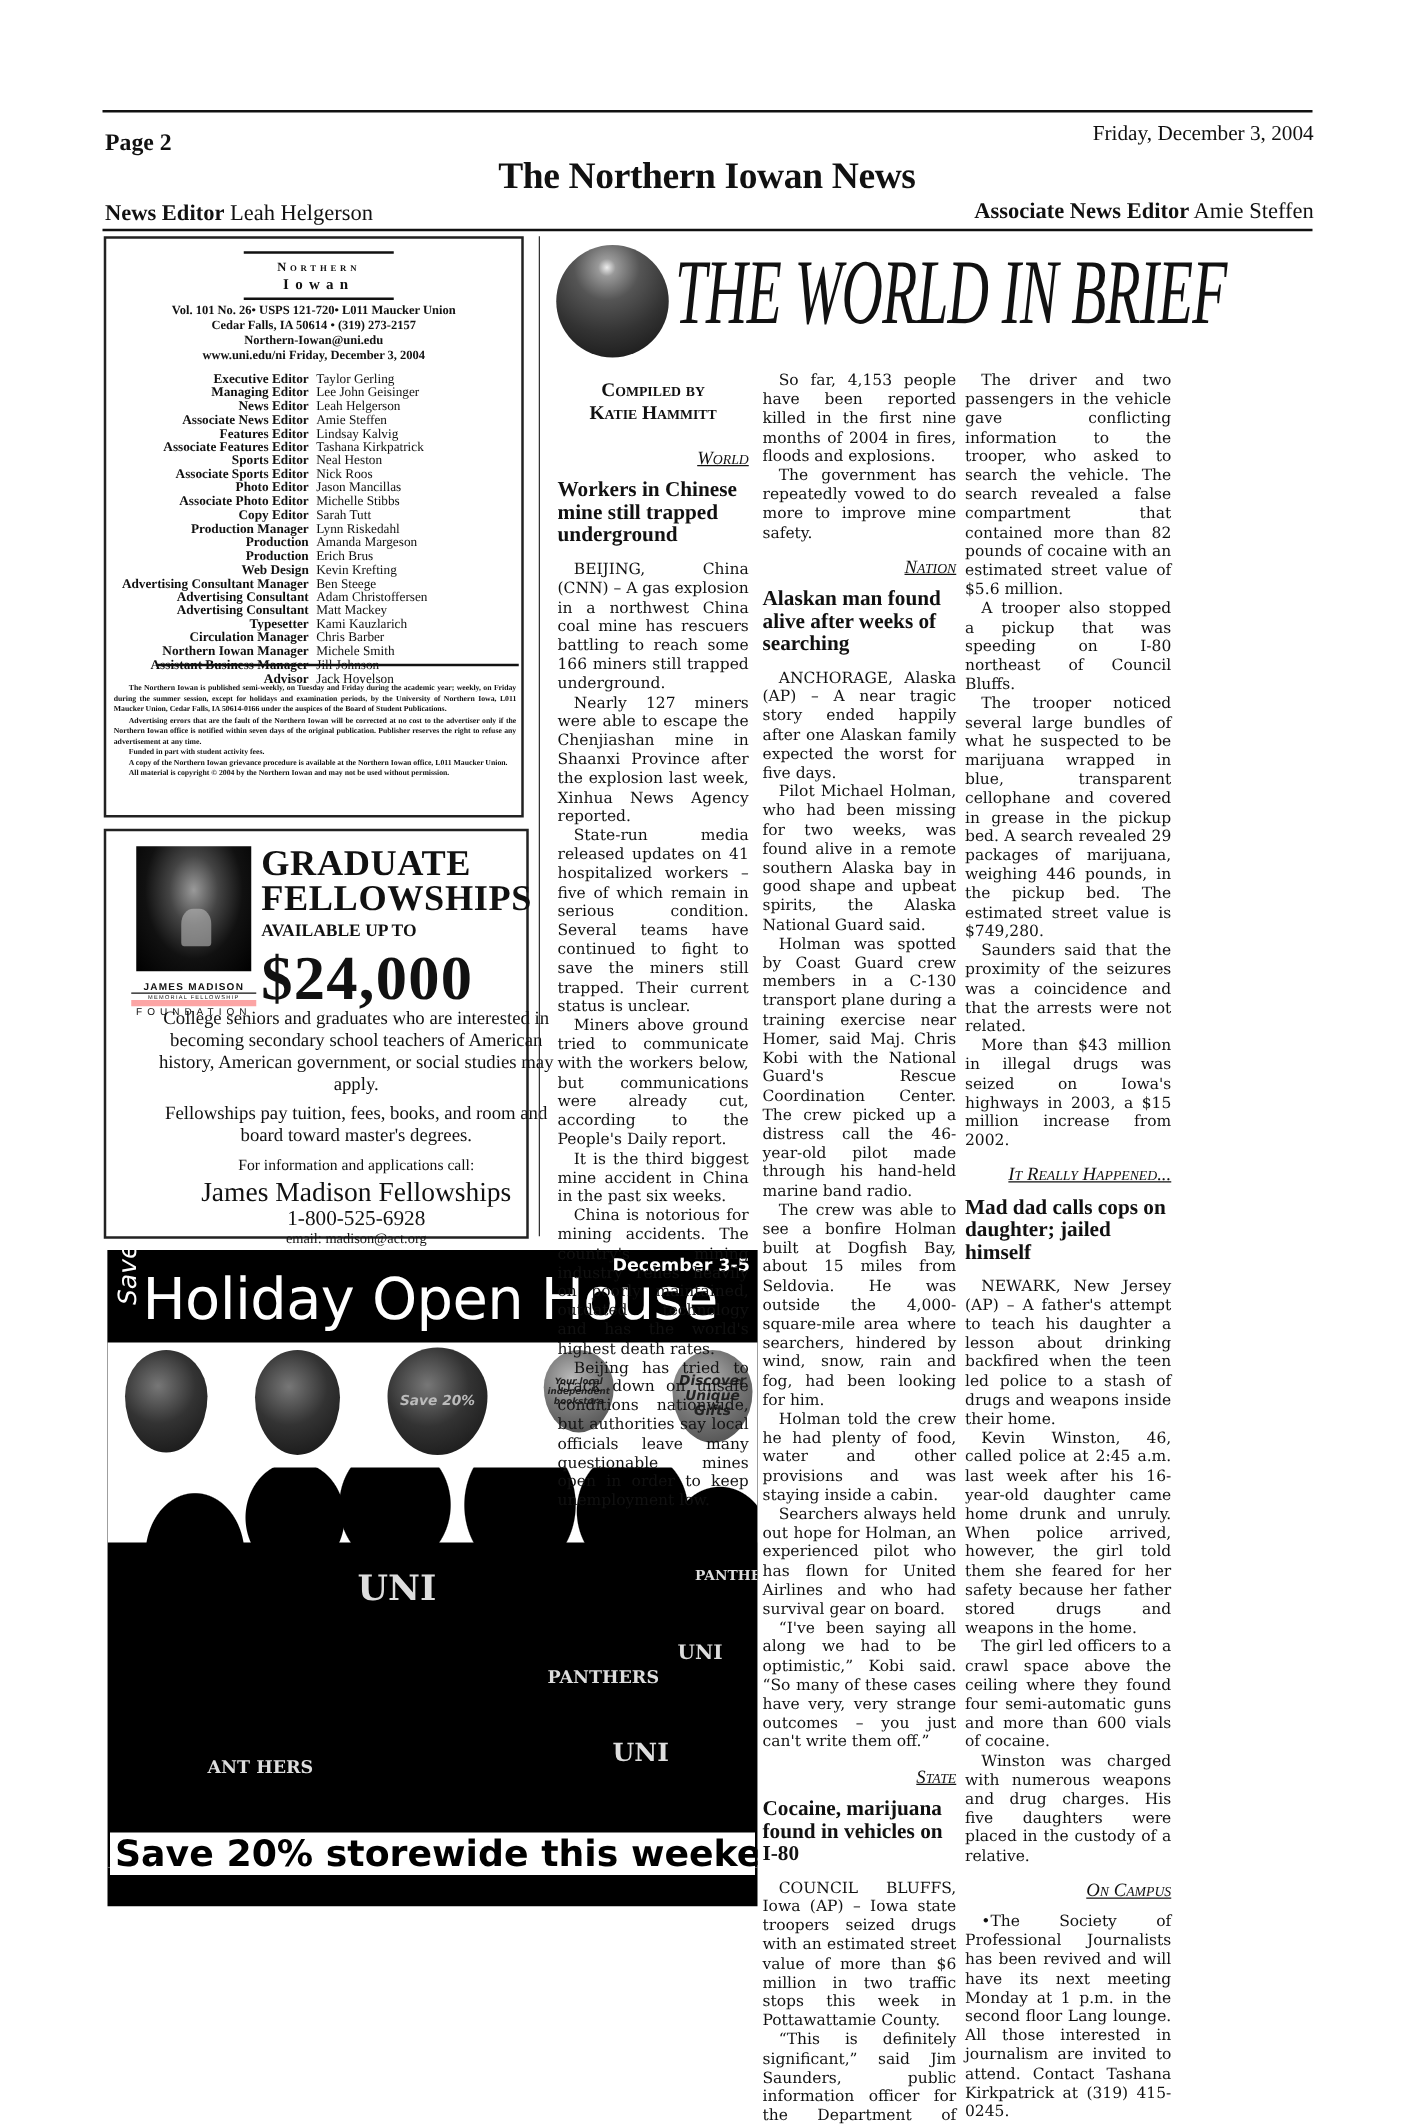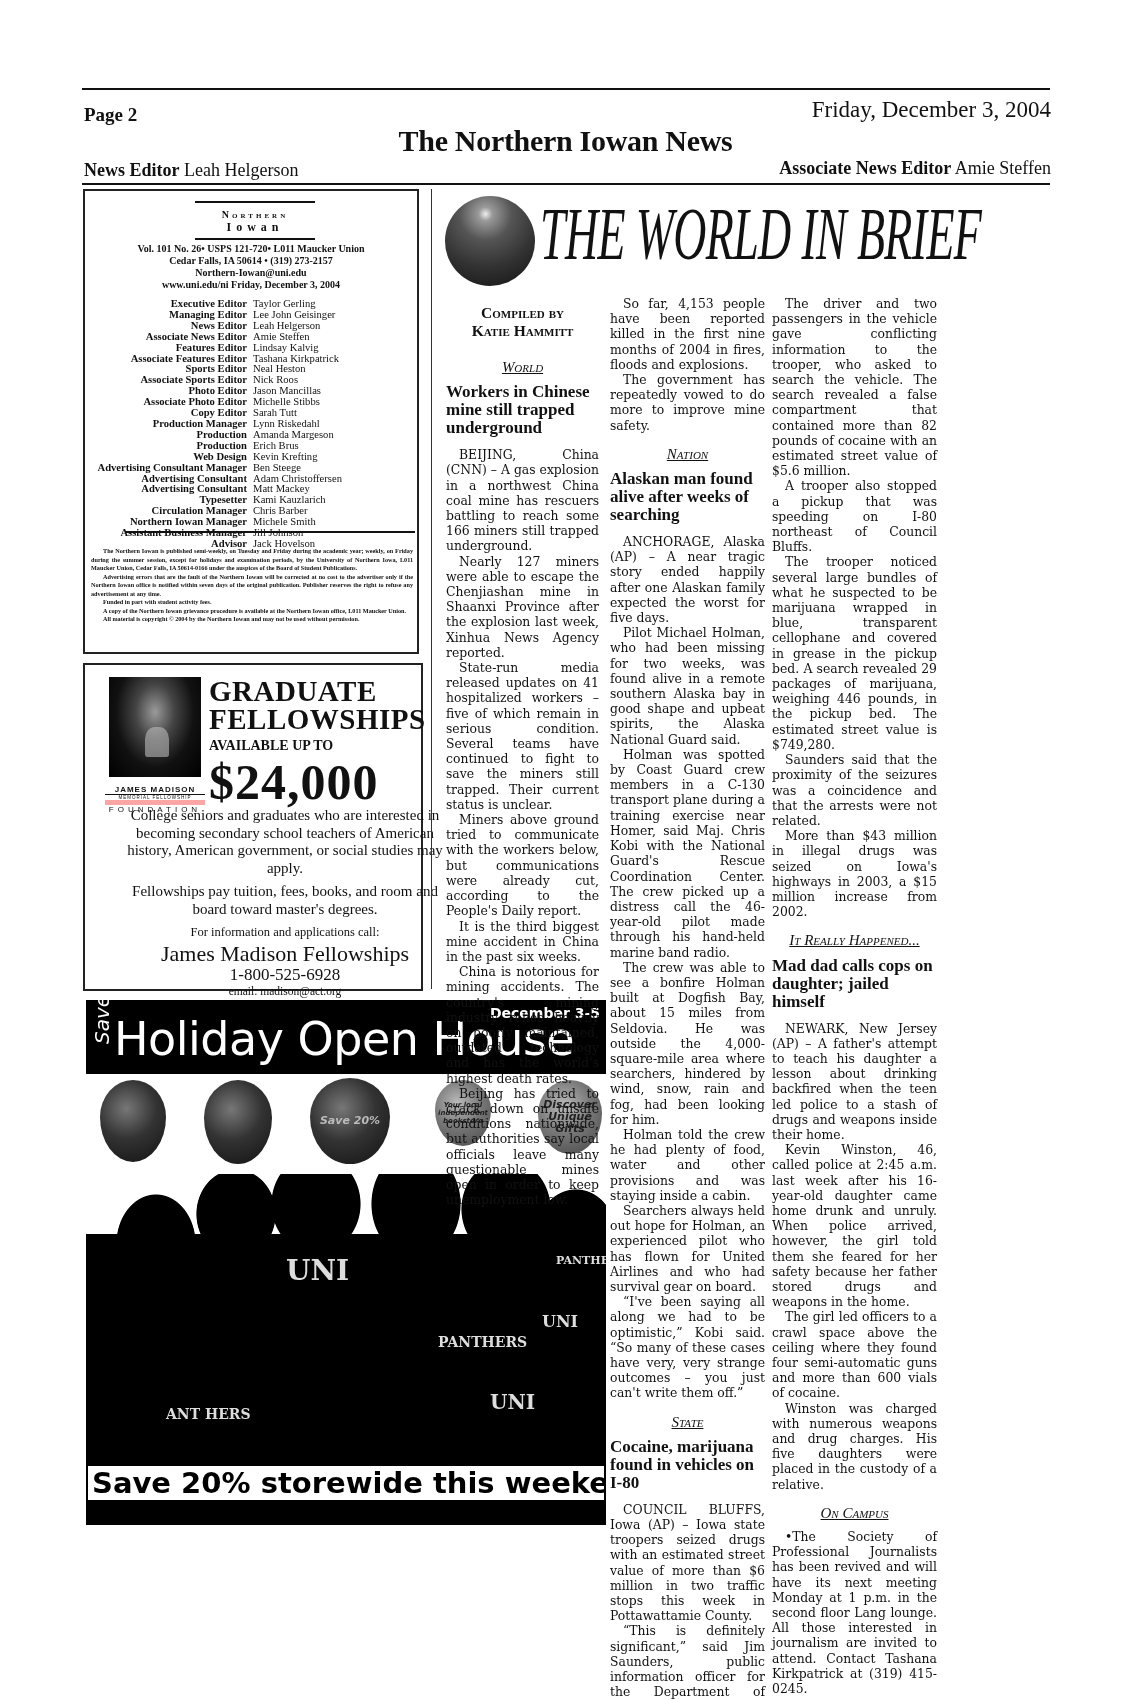--- a/index.html
+++ b/index.html
@@ -1,20 +1,20 @@
 <!DOCTYPE html>
 <html><head>
 <meta charset="utf-8">
 <style>
   html, body { margin: 0; padding: 0; background: #ffffff; }
   body { width: 1131px; height: 1700px; position: relative; overflow: hidden; color: #111; font-family: "Liberation Serif", "DejaVu Serif", serif; }
   .abs { position: absolute; }
   .top-rule { left: 82px; top: 88px; width: 968px; height: 2px; background: #111; }
   .page-num { left: 84px; top: 104px; font-size: 19px; font-weight: bold; }
-  .date { right: 80px; top: 97px; font-size: 23px; }
+  .date { right: 80px; top: 97px; font-size: 17px; }
   .masthead { left: 0; width: 1131px; top: 124px; text-align: center; font-size: 30px; font-weight: bold; letter-spacing: -0.3px; }
   .news-editor { left: 84px; top: 160px; font-size: 18px; }
   .assoc-editor { right: 80px; top: 158px; font-size: 18px; }
   .b { font-weight: bold; }
   .header-rule { left: 82px; top: 183px; width: 968px; height: 2px; background: #111; }
 
   
   .staff-box { left: 83px; top: 189px; width: 336px; height: 465px; border: 2px solid #222; box-sizing: border-box; }
   .logo-wrap { position: absolute; left: 110px; top: 10px; width: 120px; text-align: center; }
   .logo-rule { height: 2px; background: #111; }
@@ -68,21 +68,21 @@
   .shirt-text { position: absolute; color: #ddd; font-family: "DejaVu Serif", serif; font-weight: bold; }
   .holiday-banner { position: absolute; left: 2px; top: 466px; width: 516px; height: 34px; background: #fff; color: #000; font-family: "DejaVu Sans", sans-serif; font-weight: bold; font-size: 29px; line-height: 34px; white-space: nowrap; padding-left: 4px; box-sizing: border-box; }
 
   
   .globe { left: 445px; top: 196px; width: 90px; height: 90px; border-radius: 50%; background: radial-gradient(circle at 45% 20%, #eee 0%, #999 8%, #555 30%, #333 60%, #111 100%); }
   .wib-title { left: 540px; top: 184px; font-size: 74px; font-style: italic; transform: scaleX(0.62); transform-origin: 0 0; letter-spacing: -1px; white-space: nowrap; line-height: 100px; font-family: "Liberation Serif", serif; }
   .col-divider { left: 431px; top: 189px; width: 1px; height: 800px; background: #333; }
 
   .col { position: absolute; font-family: "DejaVu Serif", serif; font-size: 12.4px; line-height: 15.2px; text-align: justify; }
   .col p { margin: 0; text-indent: 13px; }
-  .col .section { font-style: italic; text-decoration: underline; font-variant: small-caps; font-size: 15px; margin: 14px 0 8px 0; text-indent: 0; font-family: "Liberation Serif", serif; text-align: center; }
+  .col .section { font-style: italic; text-decoration: underline; font-variant: small-caps; font-size: 15px; margin: 14px 0 8px 0; text-indent: 0; font-family: "Liberation Serif", serif; text-align: right; }
   .col .headline { font-family: "Liberation Serif", serif; font-weight: bold; font-size: 17px; line-height: 18px; margin: 0 0 10px 0; text-align: left; text-indent: 0; }
   .col .byline { font-family: "Liberation Serif", serif; font-variant: small-caps; font-weight: bold; font-size: 15.5px; line-height: 18px; text-align: center; margin: 8px 0 20px 0; text-indent: 0; }
   .col1 { left: 446px; top: 296px; width: 153px; }
   .col2 { left: 610px; top: 296px; width: 155px; }
   .col3 { left: 775px; top: 296px; width: 160px; }
 </style>
 </head>
 <body>
 
 <div class="abs top-rule"></div>

